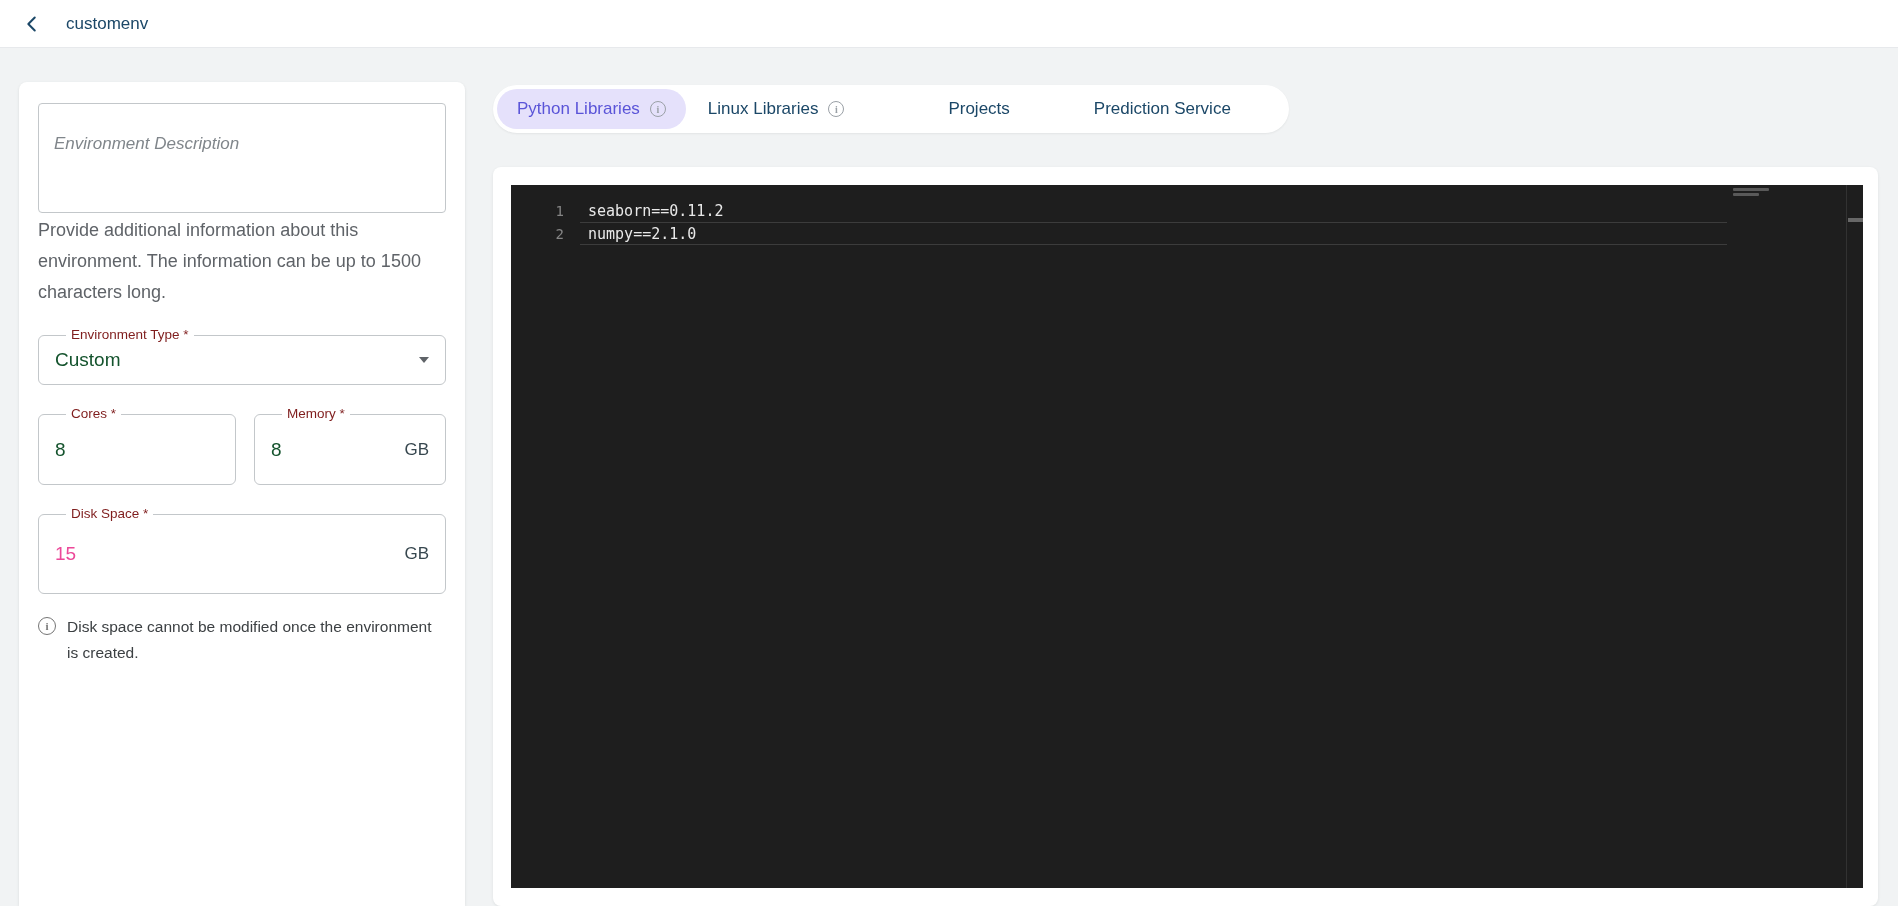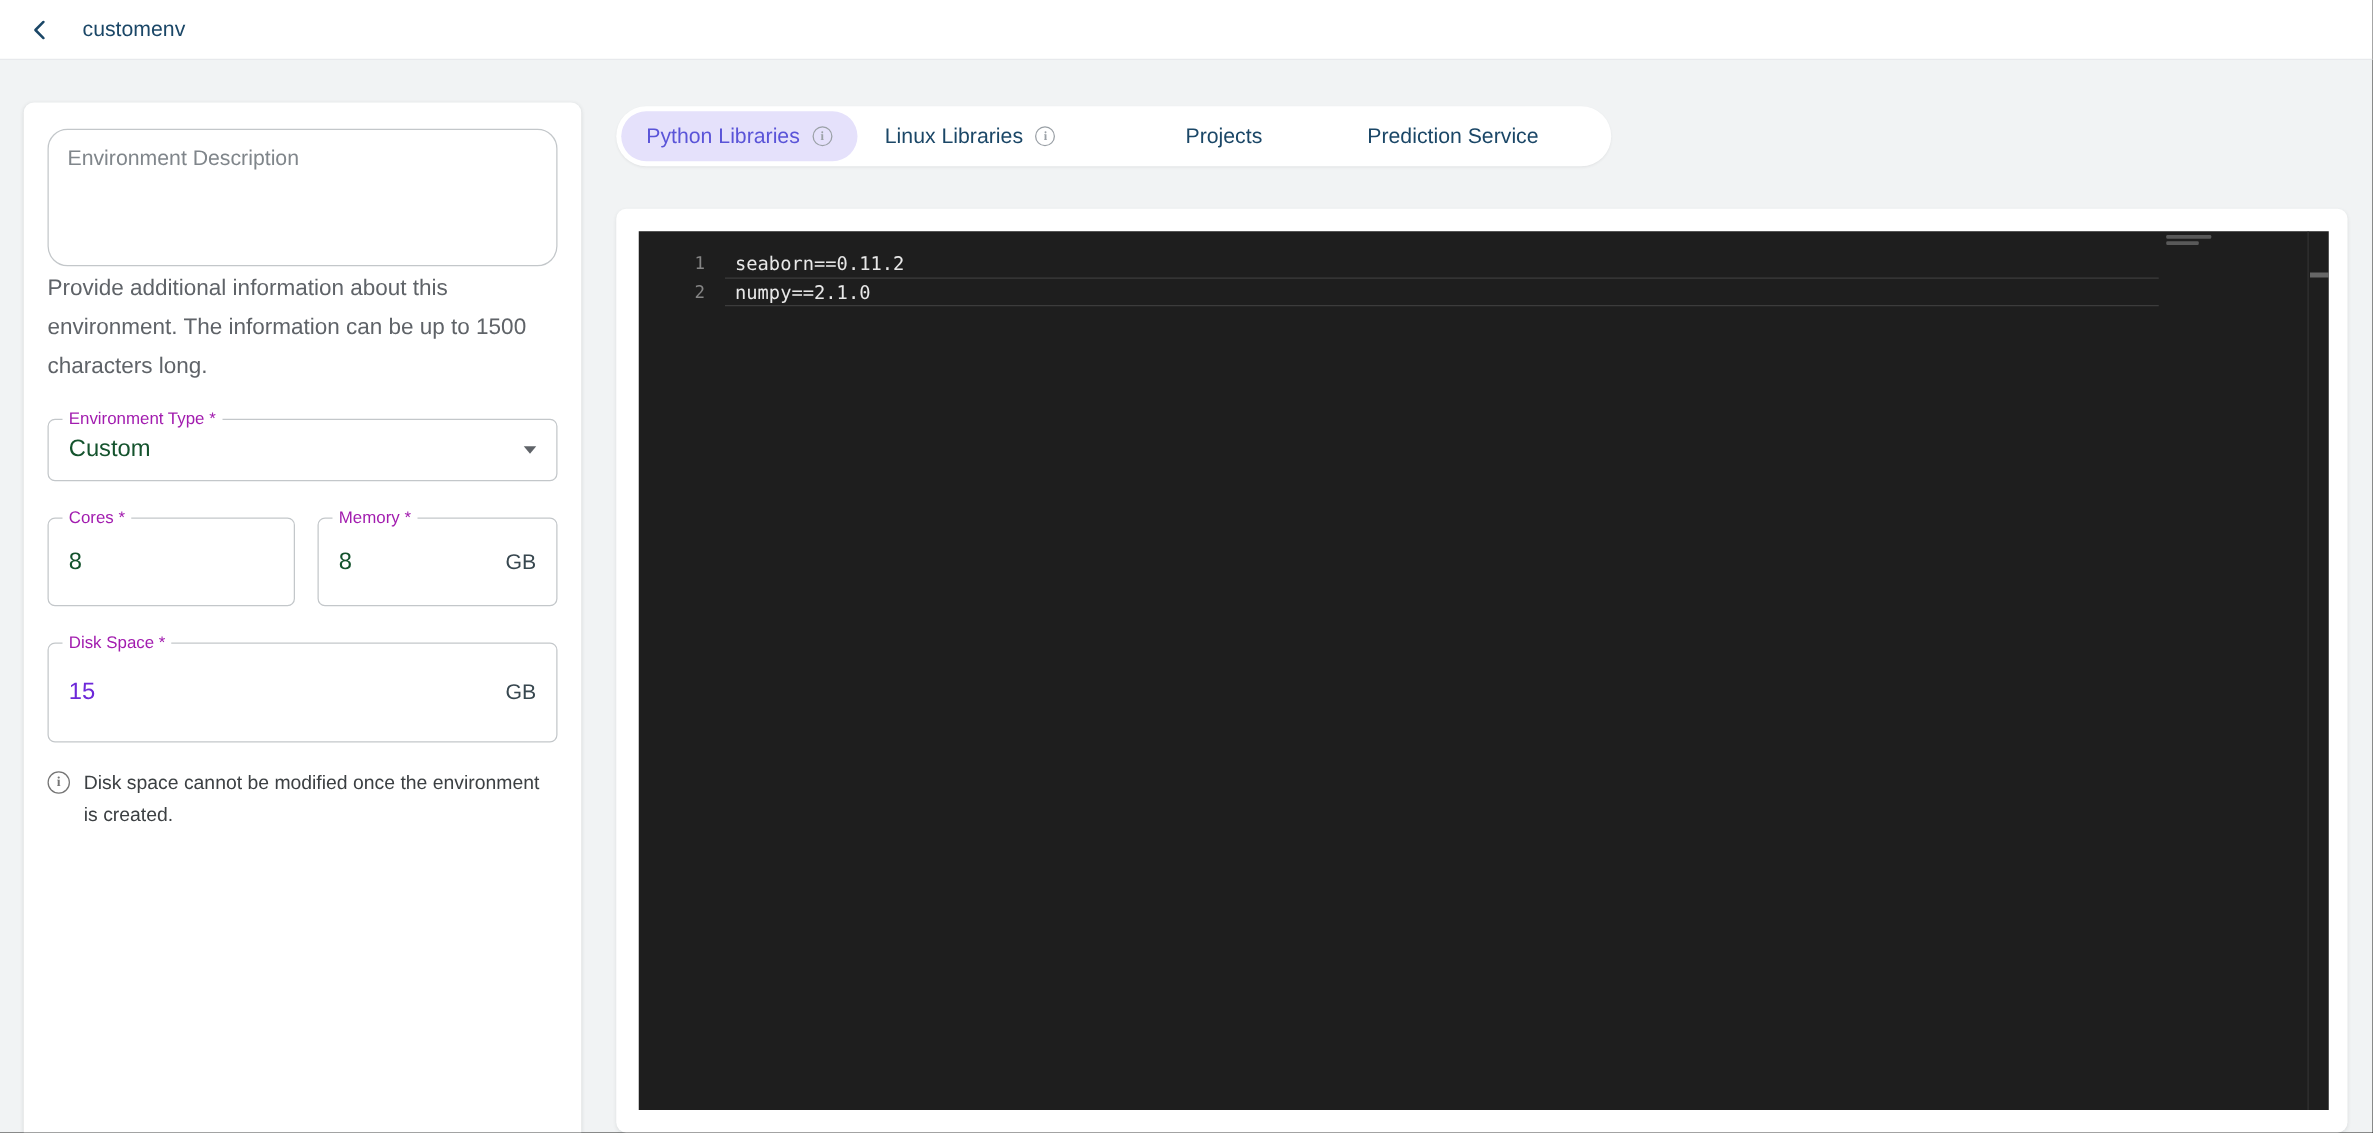--- a/index.html
+++ b/index.html
@@ -45,50 +45,50 @@
   }
 
   
   .left-card {
     position:absolute; left:19px; top:82px; width:446px; bottom:0;
     background:#ffffff; border-radius:8px 8px 0 0;
     box-shadow:0 1px 3px rgba(60,64,67,0.12);
     padding:21px 19px 0 19px;
   }
   .desc-box {
-    width:408px; height:110px; border:1px solid #c3c7ca; border-radius:16px;
-    padding:13px 15px; font-family:inherit; font-size:17px; color:#16325a;
-    resize:none; outline:none; display:block; background:#fff;
+    width:408px; height:110px; border:1px solid #c3c7ca; border-radius:4px;
+    padding:30px 15px; font-family:inherit; font-size:17px; color:#16325a;
+    resize:none; outline:none; display:block; background:#fff;font-style:italic;
   }
   .desc-box::placeholder { color:#80868b; opacity:1; }
   .helper-text { margin-top:2px; font-size:18px; line-height:31px; color:#5f6368; max-width:420px; }
 
   .field {
     position:relative; border:1px solid #c3c7ca; border-radius:6px; background:#fff;
     display:flex; align-items:center; padding:0 16px;
   }
   .field-label {
-    position:absolute; top:-9px; left:11px; background:#fff; padding:0 5px;
-    font-size:13.5px; color:#a21caf; white-space:nowrap;text-align:center;
+    position:absolute; top:-9px; left:27px; background:#fff; padding:0 5px;
+    font-size:13.5px; color:#7f1d1d; white-space:nowrap;text-align:center;
   }
   .field-value { font-size:19px; color:#14532d; }
   .field-suffix { margin-left:auto; font-size:17px; color:#37474f; }
 
   .env-type { margin-top:27px; height:50px; cursor:pointer; }
   .select-caret {
     margin-left:auto; width:0; height:0;
     border-left:5.5px solid transparent; border-right:5.5px solid transparent;
     border-top:6.5px solid #5f6368;
   }
 
   .field-row { margin-top:29px; display:flex; gap:18px; }
   .f-cores  { width:198px; height:71px; }
   .f-memory { width:192px; height:71px; }
   .f-disk   { margin-top:29px; width:408px; height:80px; }
-  .f-disk .field-value { color:#6d28d9; }
+  .f-disk .field-value { color:#ec4899; }
 
   .disk-note { margin-top:20px; display:flex; gap:11px; }
   .info-circle {
     flex:0 0 auto; width:18px; height:18px; border:1.5px solid #757575; border-radius:50%;
     color:#757575; font-size:11px; font-weight:700; display:flex; align-items:center; justify-content:center;
     margin-top:3px; font-family:"Liberation Serif", serif;
   }
   .disk-note-text { font-size:15.5px; line-height:26px; color:#3c4043; }
 
   

